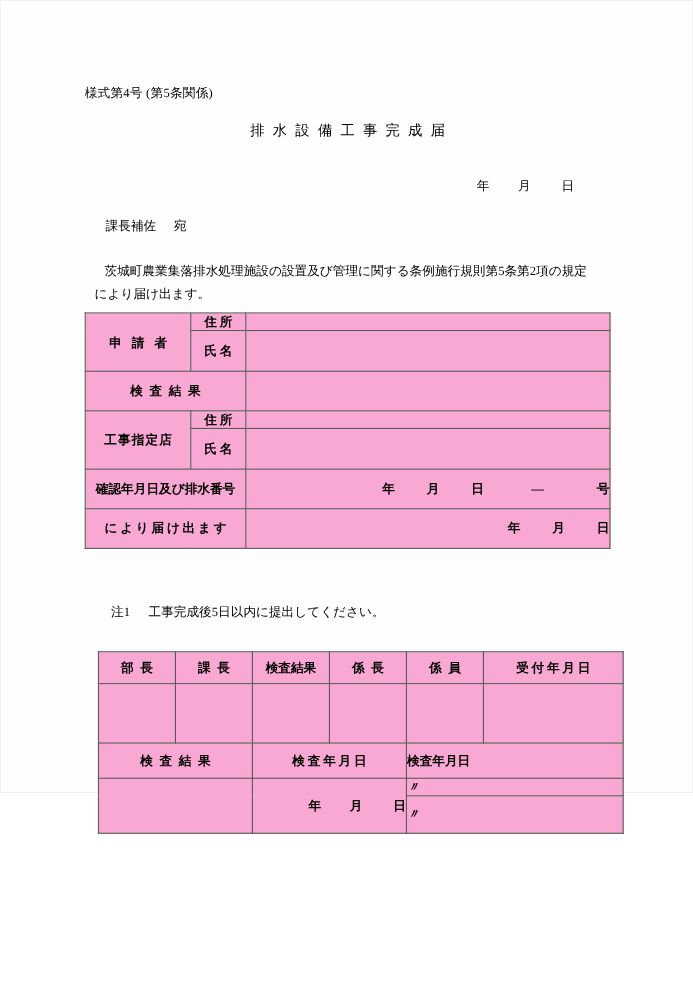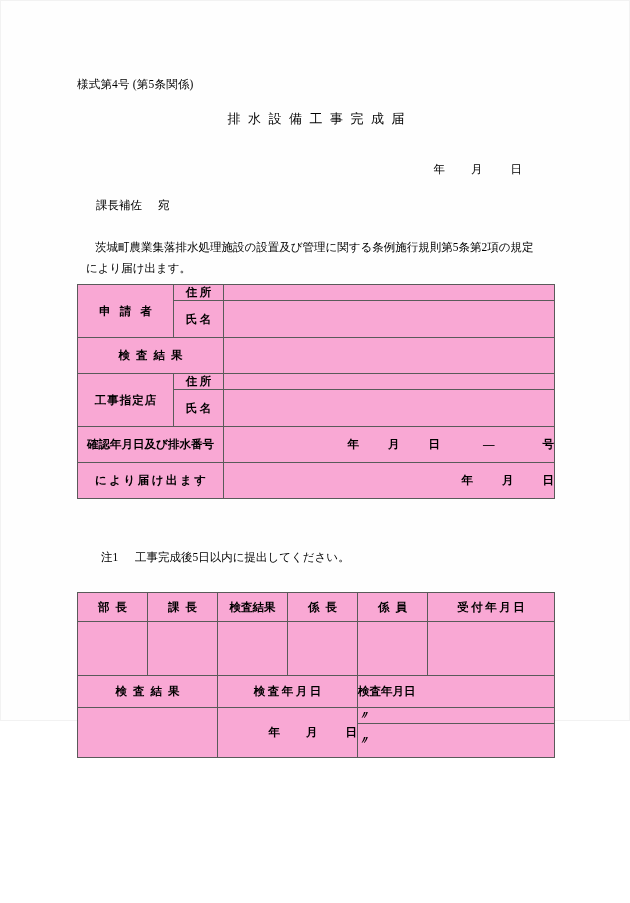--- a/index.html
+++ b/index.html
@@ -116,21 +116,21 @@
     top: 546px;
     font-size: 11.5px;
     line-height: 21px;
     margin-left: 12px;
   }
   .notes .n-row { white-space: nowrap; }
   .notes .n-lead { display: inline-block; width: 34px; }
   .notes .n-lead2 { display: inline-block; width: 34px; padding-left: 14px; box-sizing: border-box; }
 
   .bottom-table {
-    left: 76px;
+    left: 88px;
     top: 591px;
     width: 477px;
   }
   .ditto {
     padding-left: 12px;
     font-size: 11.5px;
     font-style: italic;
   }
   .insp-date {
     text-align: right;

